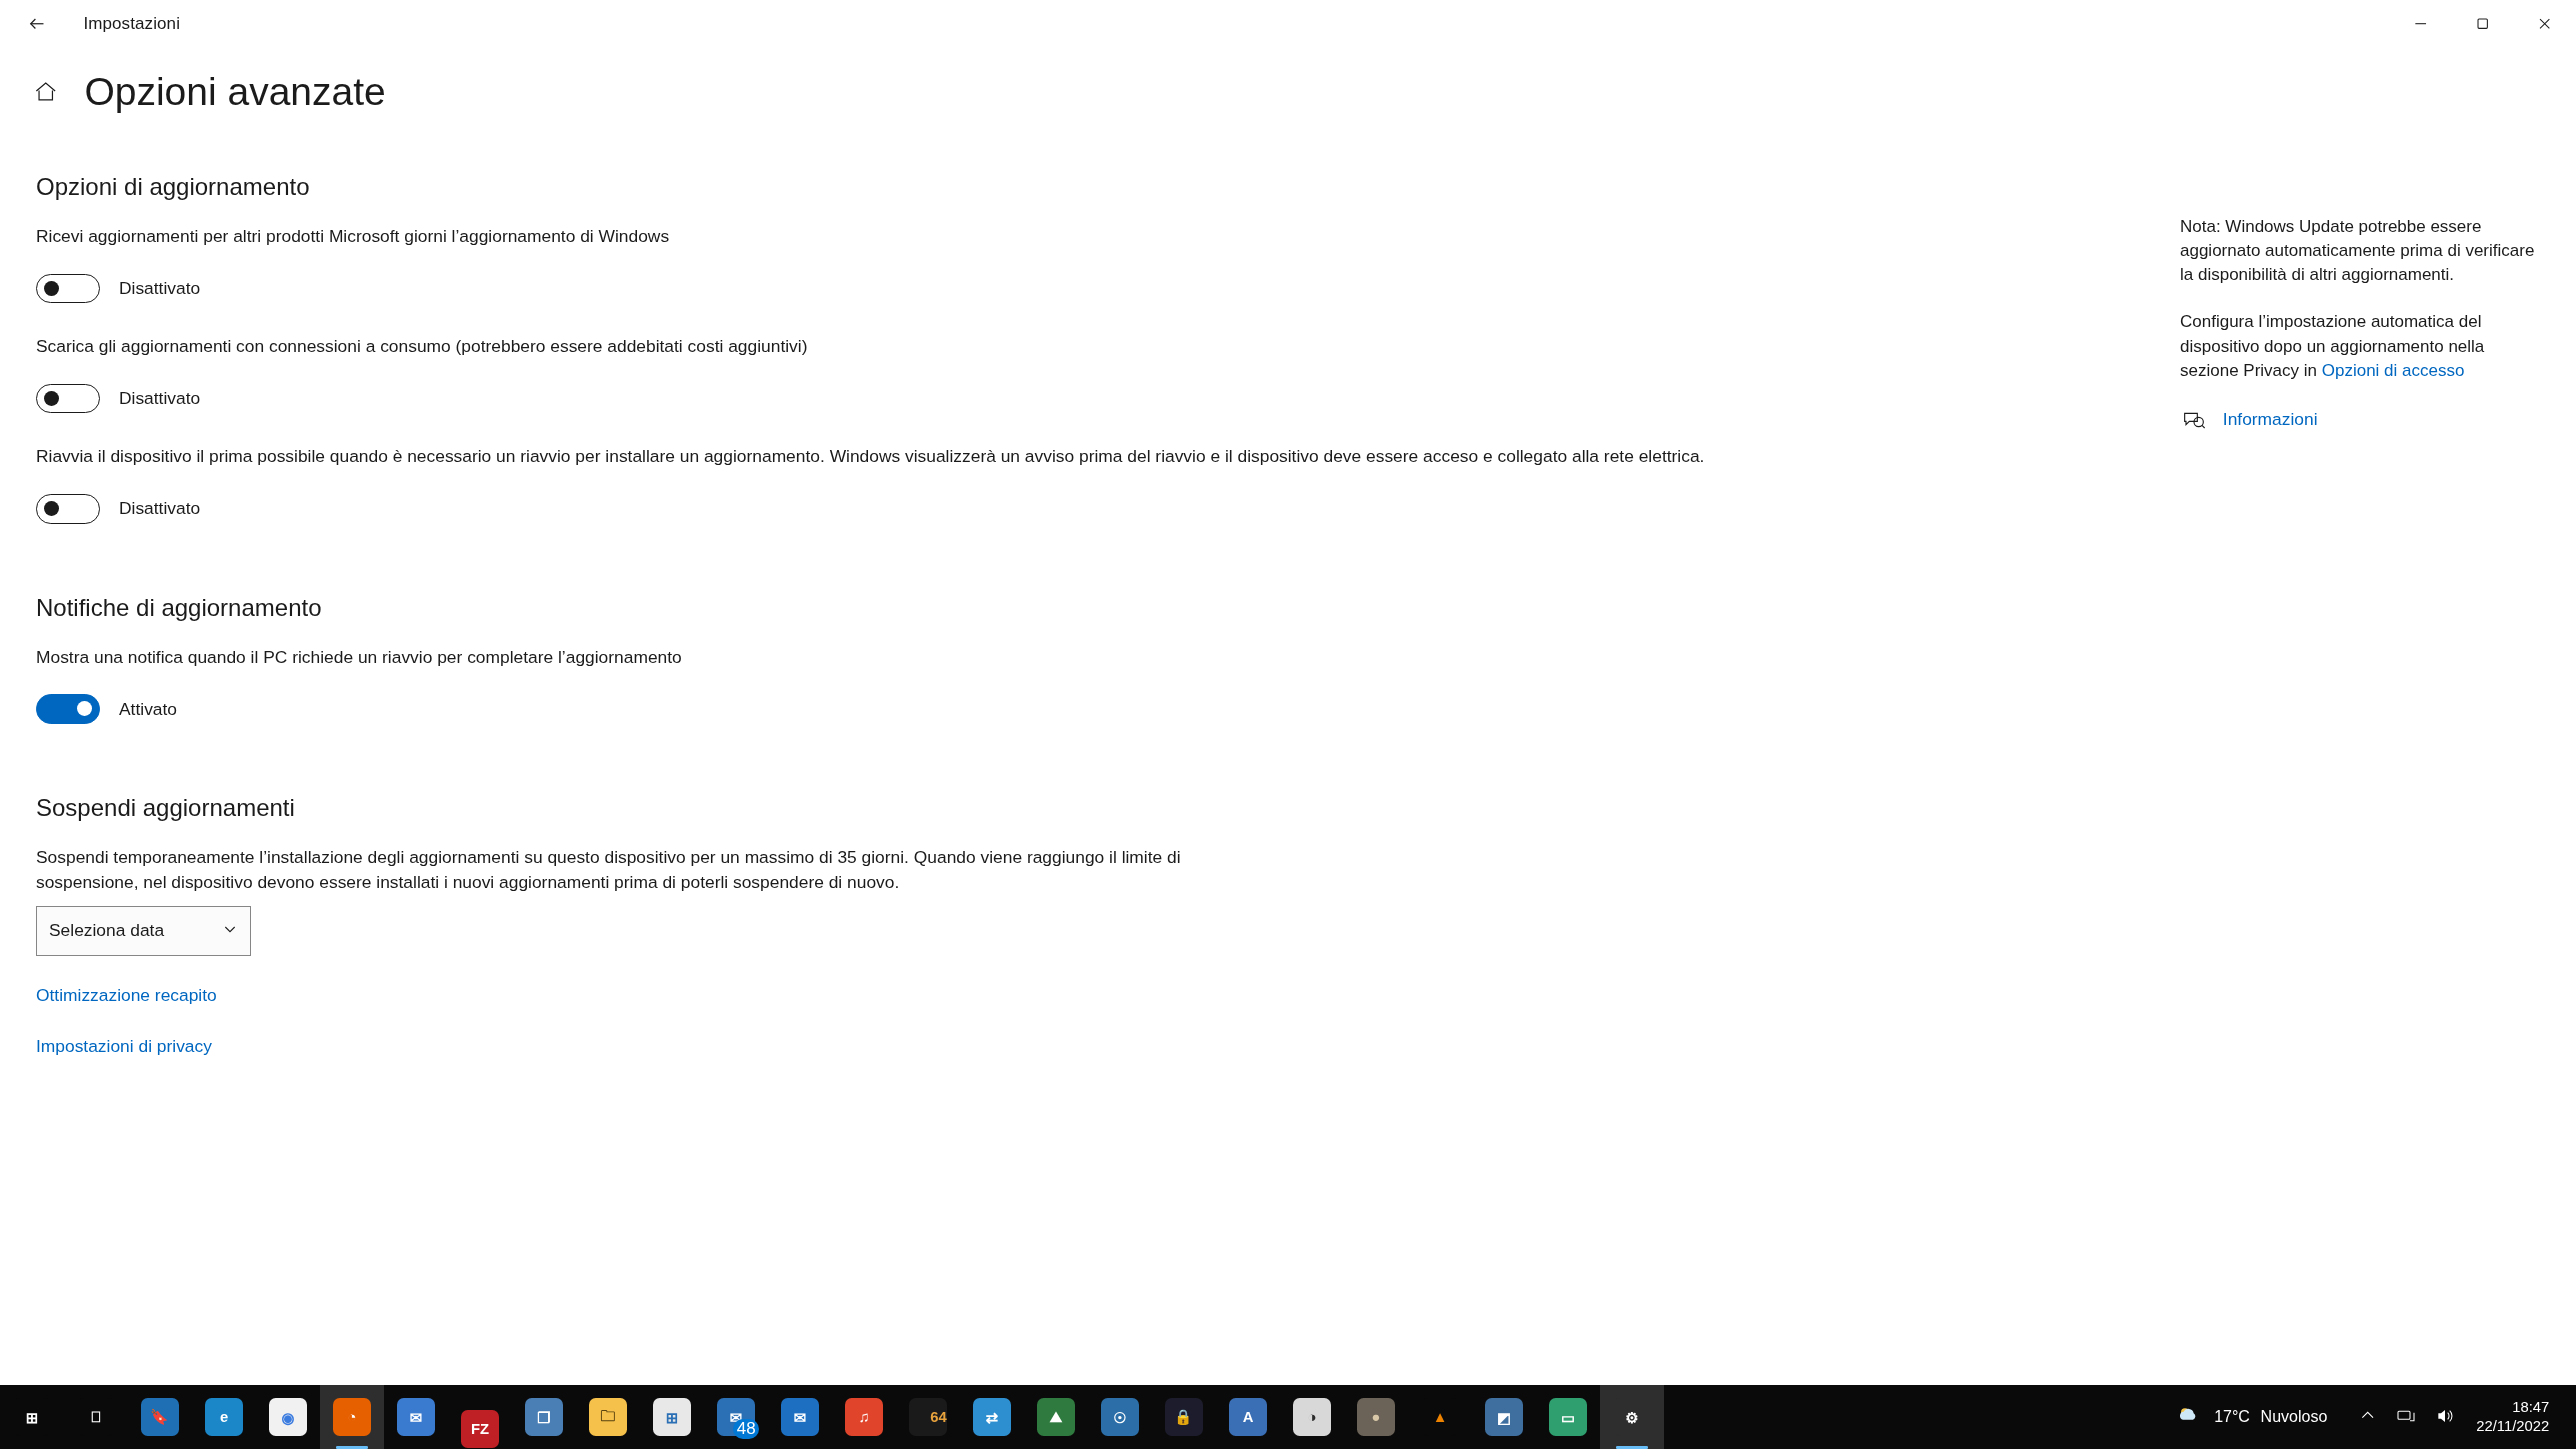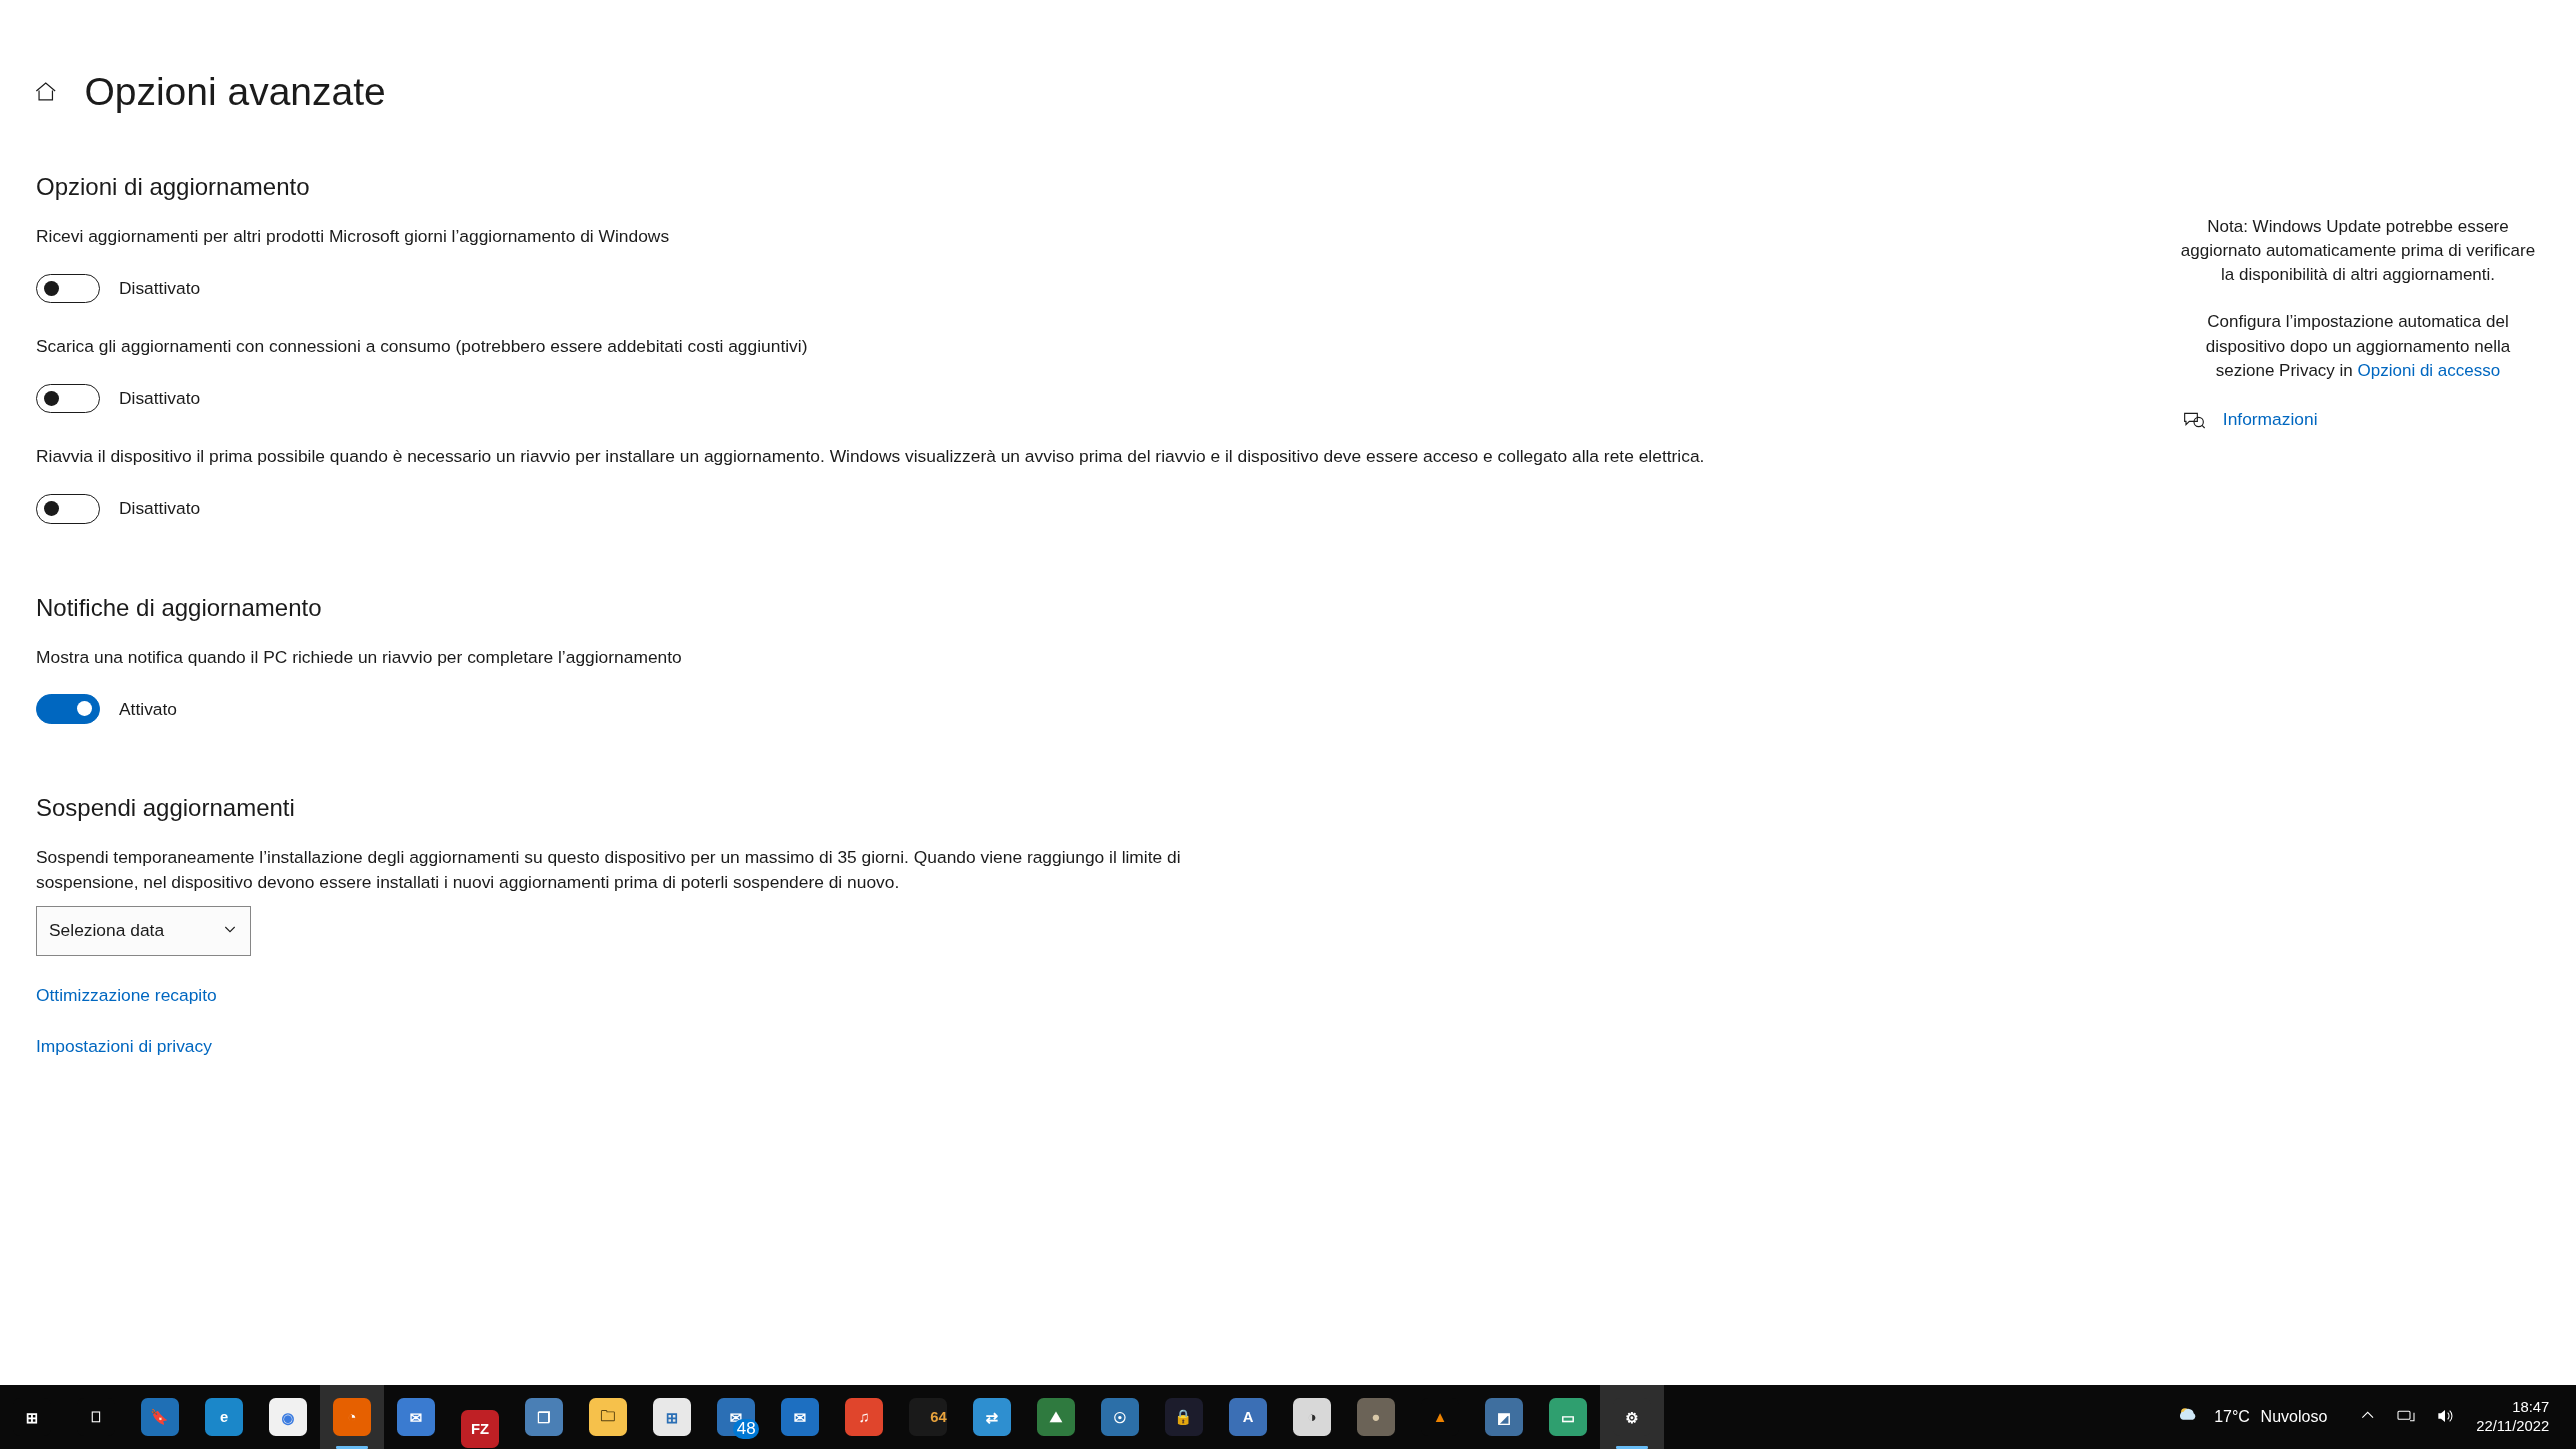--- a/index.html
+++ b/index.html
@@ -124,21 +124,20 @@
   .link {
     font-size: 17.4px; color: #0067c0; text-decoration: none;
     display: inline-block;
   }
   .link-row { margin-top: 29.5px; }
 
   
   .rail {
     position: absolute; top: 215px; left: 2180px;
     width: 356px;
-    text-align: center;
   }
   .rail p {
     font-size: 17px; color: #1b1b1b; line-height: 1.42;
     margin-bottom: 23px;
   }
   .rail a { color: #0067c0; text-decoration: none; }
   .rail-help {
     display: flex; align-items: center; margin-top: 17.4px;
   }
   .rail-help .help-ico {
@@ -197,20 +196,46 @@
     justify-content: flex-end; padding: 0 17.4px 0 4px;
     font-size: 14.8px; color: #ffffff; line-height: 1.3;
   }
   .showdesk { width: 9.4px; height: 64px; }
 </style>
 </head>
 <body>
 
 <div class="window">
 
+  <div class="titlebar">
+    <div class="back-btn">
+      <svg width="21.5" height="21.5" viewBox="0 0 32 32" fill="none" stroke="currentColor" stroke-width="1.8">
+        <path d="M26 16 H7"></path>
+          <path d="M14 9 L7 16 L14 23"></path>
+      </svg>
+    </div>
+    <div class="title-text">Impostazioni</div>
+    <div class="caption-buttons">
+      <div class="cap-btn">
+        <svg width="17.4" height="17.4" viewBox="0 0 26 26" stroke="currentColor" stroke-width="1.6">
+            <path d="M5 13 H21"></path>
+          </svg>
+      </div>
+      <div class="cap-btn">
+        <svg width="17.4" height="17.4" viewBox="0 0 26 26" fill="none" stroke="currentColor" stroke-width="1.6">
+            <rect x="6" y="6" width="14" height="14" rx="1.5"></rect>
+          </svg>
+      </div>
+      <div class="cap-btn close">
+        <svg width="17.4" height="17.4" viewBox="0 0 26 26" stroke="currentColor" stroke-width="1.6">
+            <path d="M6 6 L20 20 M20 6 L6 20"></path>
+          </svg>
+      </div>
+    </div>
+  </div>
 
   <div class="page-head">
     <div class="home-icon">
       <svg width="29.5" height="29.5" viewBox="0 0 44 44" fill="none" stroke="currentColor" stroke-width="1.8">
         <path d="M8 21 L22 9 L36 21"></path>
           <path d="M12 20 V34 H32 V20"></path>
       </svg>
     </div>
     <div class="page-title">Opzioni avanzate</div>
   </div>

